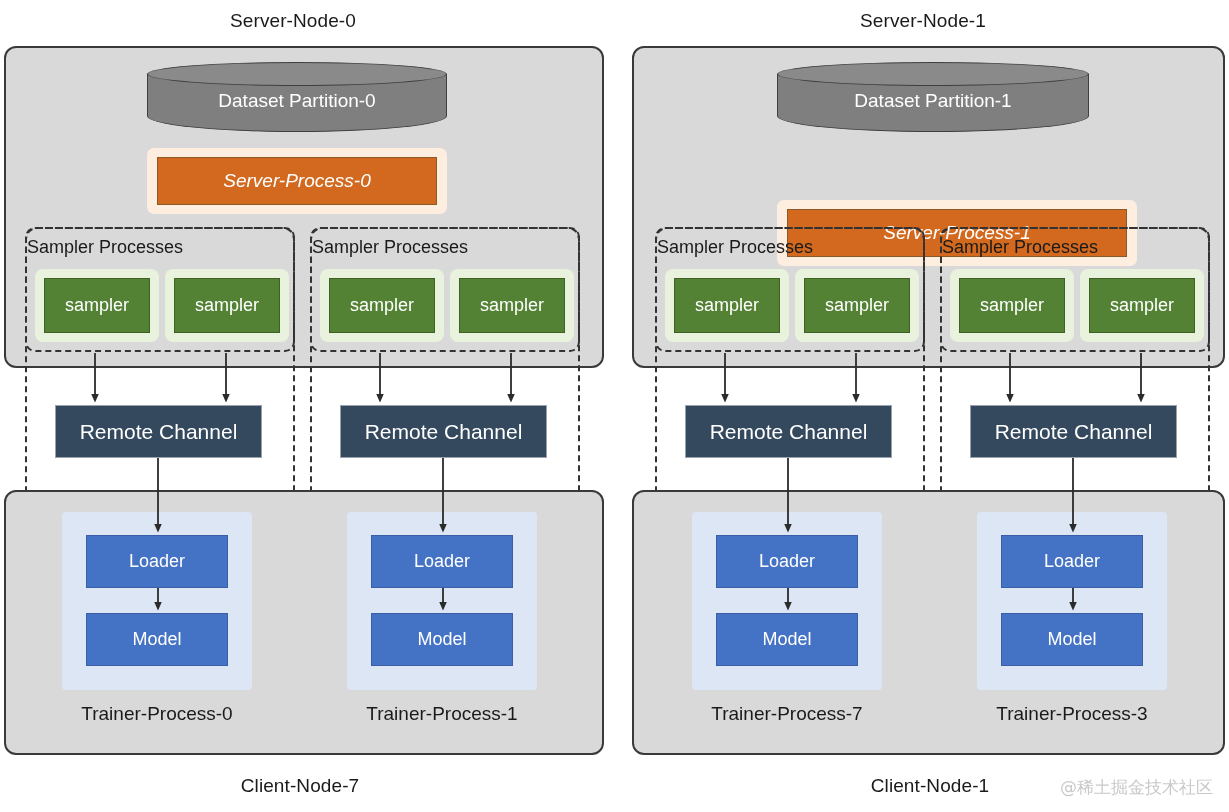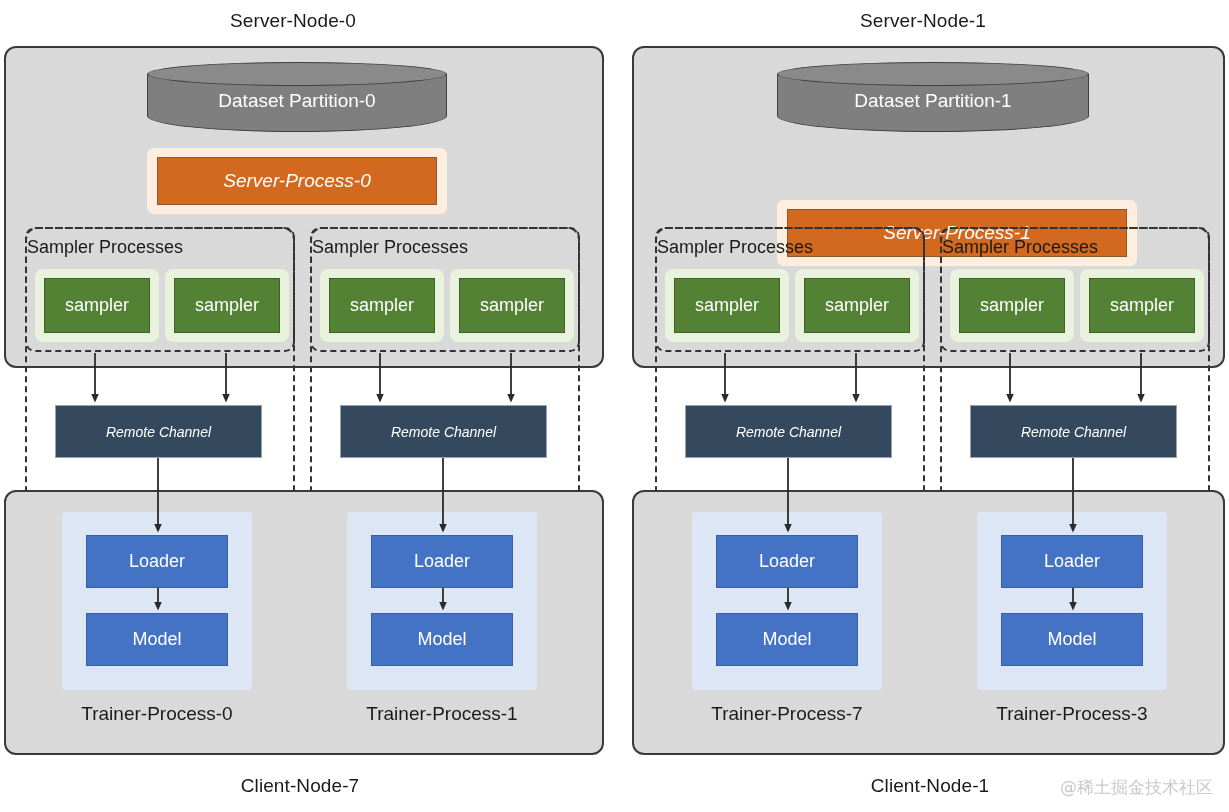--- a/index.html
+++ b/index.html
@@ -42,21 +42,21 @@
   .samp-group-title{position:absolute;left:0;right:0;top:8px;text-align:left;
                     font-size:18px;color:#1a1a1a;}
   .samp-wrap{position:absolute;background:#e9f2dd;border-radius:8px;}
   .samp-inner{position:absolute;background:#548235;border:1.5px solid #3f6124;
               box-sizing:border-box;display:flex;align-items:center;justify-content:center;
               color:#ffffff;font-size:18px;}
 
   
   .rchan{position:absolute;background:#35495e;border:1.5px solid #9aa3ad;
          box-sizing:border-box;display:flex;align-items:center;justify-content:center;
-         color:#ffffff;font-size:14px;font-style:italic;}
+         color:#ffffff;font-size:21px;}
 
   
   .trainer-wrap{position:absolute;background:#dce6f5;border-radius:4px;}
   .tbox{position:absolute;background:#4472c4;border:1.5px solid #3a5fa8;
         box-sizing:border-box;display:flex;align-items:center;justify-content:center;
         color:#ffffff;font-size:18px;}
   .trainer-label{position:absolute;text-align:center;font-size:19px;color:#1a1a1a;
                  white-space:nowrap;}
 
   

